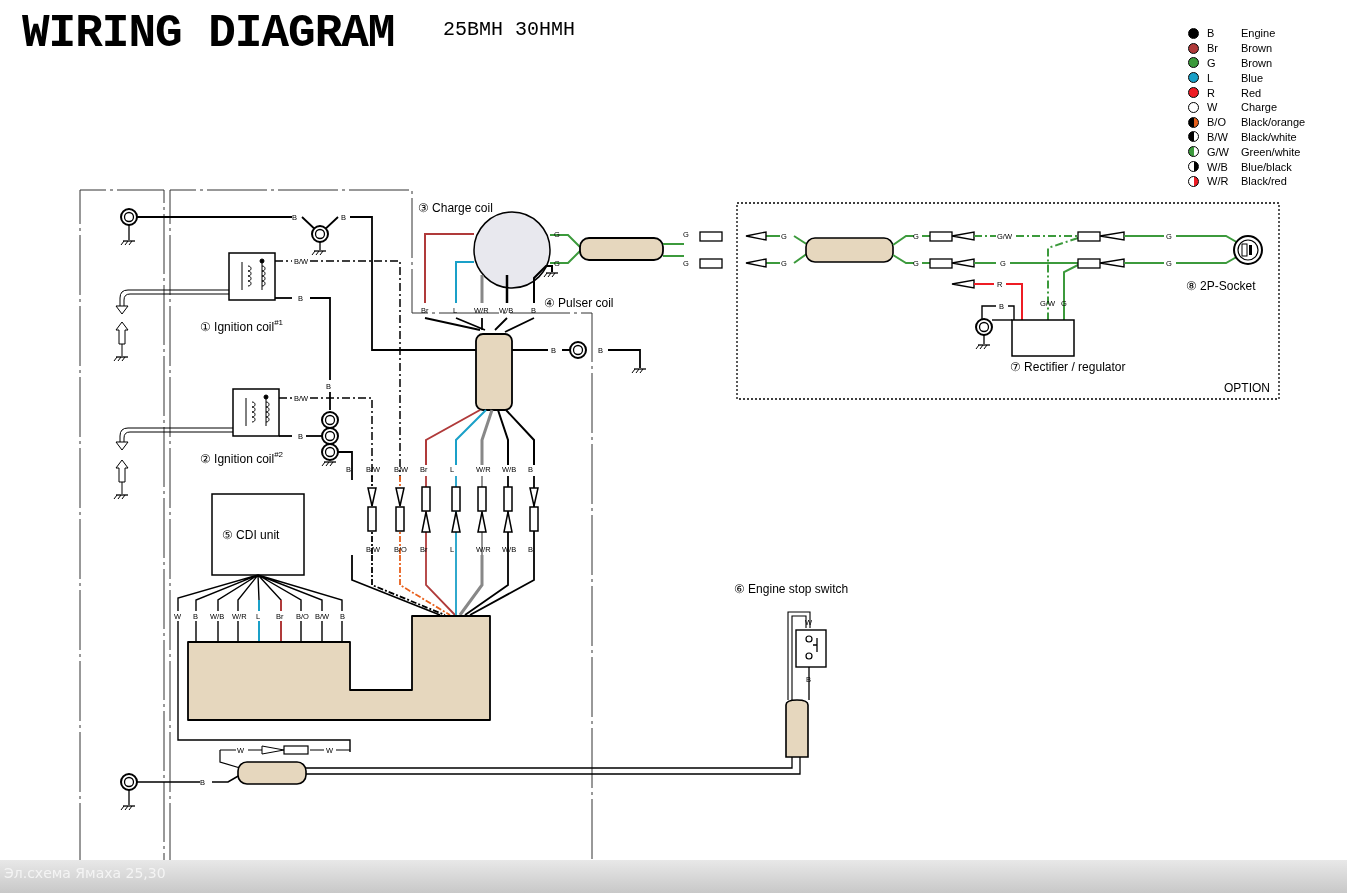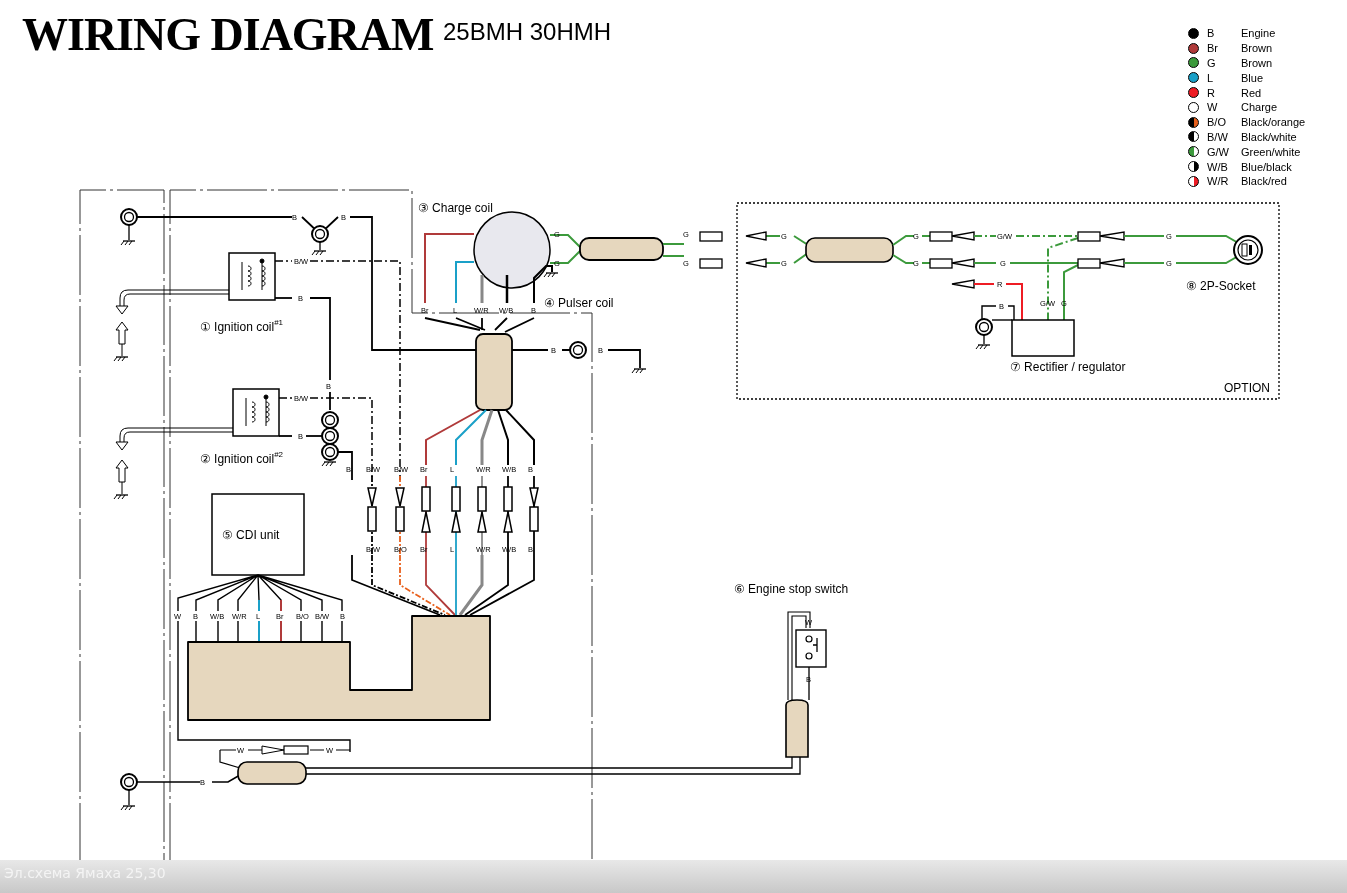--- a/index.html
+++ b/index.html
@@ -1,18 +1,18 @@
 <!DOCTYPE html>
 <html><head>
 <meta charset="utf-8">
 <style>
   html,body{margin:0;padding:0;background:#fff;}
   body{width:1347px;height:893px;position:relative;overflow:hidden;font-family:"Liberation Sans",sans-serif;}
-  #title{position:absolute;left:22px;top:8px;font-size:46px;font-weight:bold;letter-spacing:-1px;color:#000;font-family:Liberation Serif, serif;}
-  #subtitle{position:absolute;left:443px;top:18px;font-size:24px;color:#000;font-family:Liberation Sans, sans-serif;}
+  #title{position:absolute;left:22px;top:8px;font-size:46px;font-weight:bold;letter-spacing:-1px;color:#000;font-family:Liberation Mono, monospace;}
+  #subtitle{position:absolute;left:443px;top:18px;font-size:20px;color:#000;font-family:Liberation Mono, monospace;}
   #legend{position:absolute;left:1188px;top:26px;font-size:11px;color:#000;}
   .lg-row{display:flex;align-items:center;height:14.8px;}
   .lg-dot{width:11px;height:11px;border-radius:50%;border:1px solid #000;box-sizing:border-box;margin-right:8px;}
   .lg-code{width:34px;}
   svg#diagram{position:absolute;left:0;top:0;}
   svg text{font-family:"Liberation Sans",sans-serif;}
   .wl{font-size:7.5px;fill:#000;}
   .lbl{font-size:12px;fill:#000;}
   #footer{position:absolute;left:0;top:860px;width:1347px;height:33px;background:linear-gradient(#e8e8e8,#c8c8c8);}
   #footer span{position:absolute;left:4px;top:5px;font-size:14px;color:#f4f4f4;font-family:"DejaVu Sans",sans-serif;}

